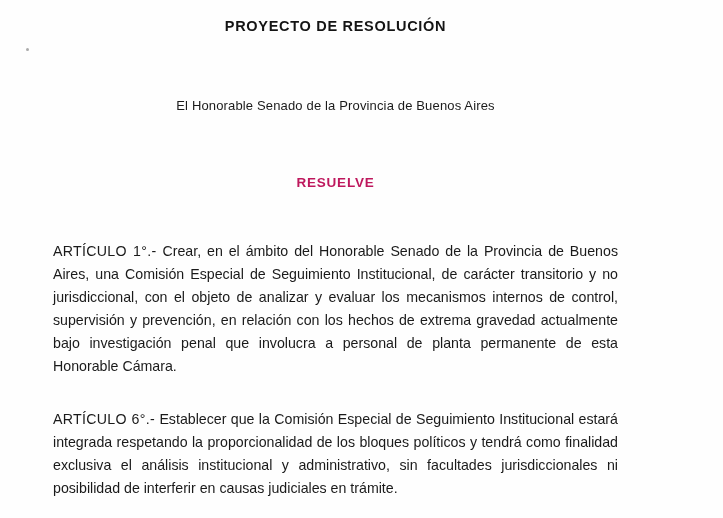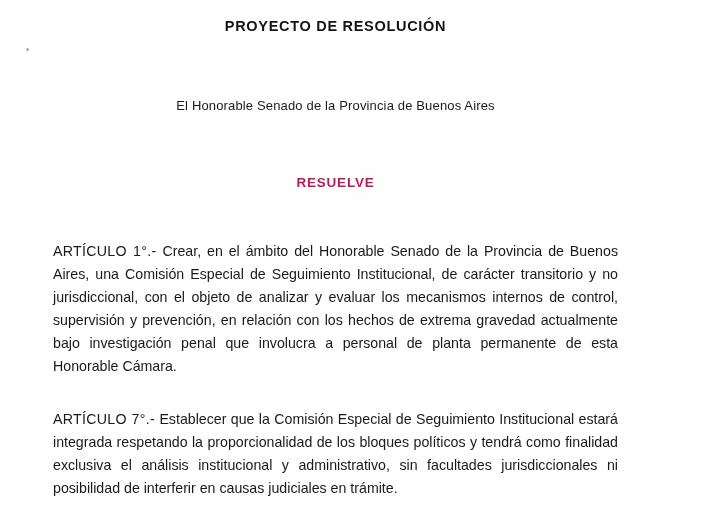--- a/index.html
+++ b/index.html
@@ -91,16 +91,16 @@
   <div class="content">
 
     <h1 class="doc-title">PROYECTO DE RESOLUCIÓN</h1>
 
     <p class="subtitle">El Honorable Senado de la Provincia de Buenos Aires</p>
 
     <p class="resolves">RESUELVE</p>
 
     <p class="article first"><span class="label">ARTÍCULO 1°.-</span><span> Crear, en el ámbito del Honorable Senado de la Provincia de Buenos Aires, una Comisión Especial de Seguimiento Institucional, de carácter transitorio y no jurisdiccional, con el objeto de analizar y evaluar los mecanismos internos de control, supervisión y prevención, en relación con los hechos de extrema gravedad actualmente bajo investigación penal que involucra a personal de planta permanente de esta Honorable Cámara.</span></p>
 
-    <p class="article second"><span class="label">ARTÍCULO 7°.-</span><span> Establecer que la Comisión Especial de Seguimiento Institucional estará integrada respetando la proporcionalidad de los bloques políticos y tendrá como finalidad exclusiva el análisis institucional y administrativo, sin facultades jurisdiccionales ni posibilidad de interferir en causas judiciales en trámite.</span></p>
+    <p class="article second"><span class="label">ARTÍCULO 6°.-</span><span> Establecer que la Comisión Especial de Seguimiento Institucional estará integrada respetando la proporcionalidad de los bloques políticos y tendrá como finalidad exclusiva el análisis institucional y administrativo, sin facultades jurisdiccionales ni posibilidad de interferir en causas judiciales en trámite.</span></p>
 
   </div>
 </div>
 
 </body></html>

